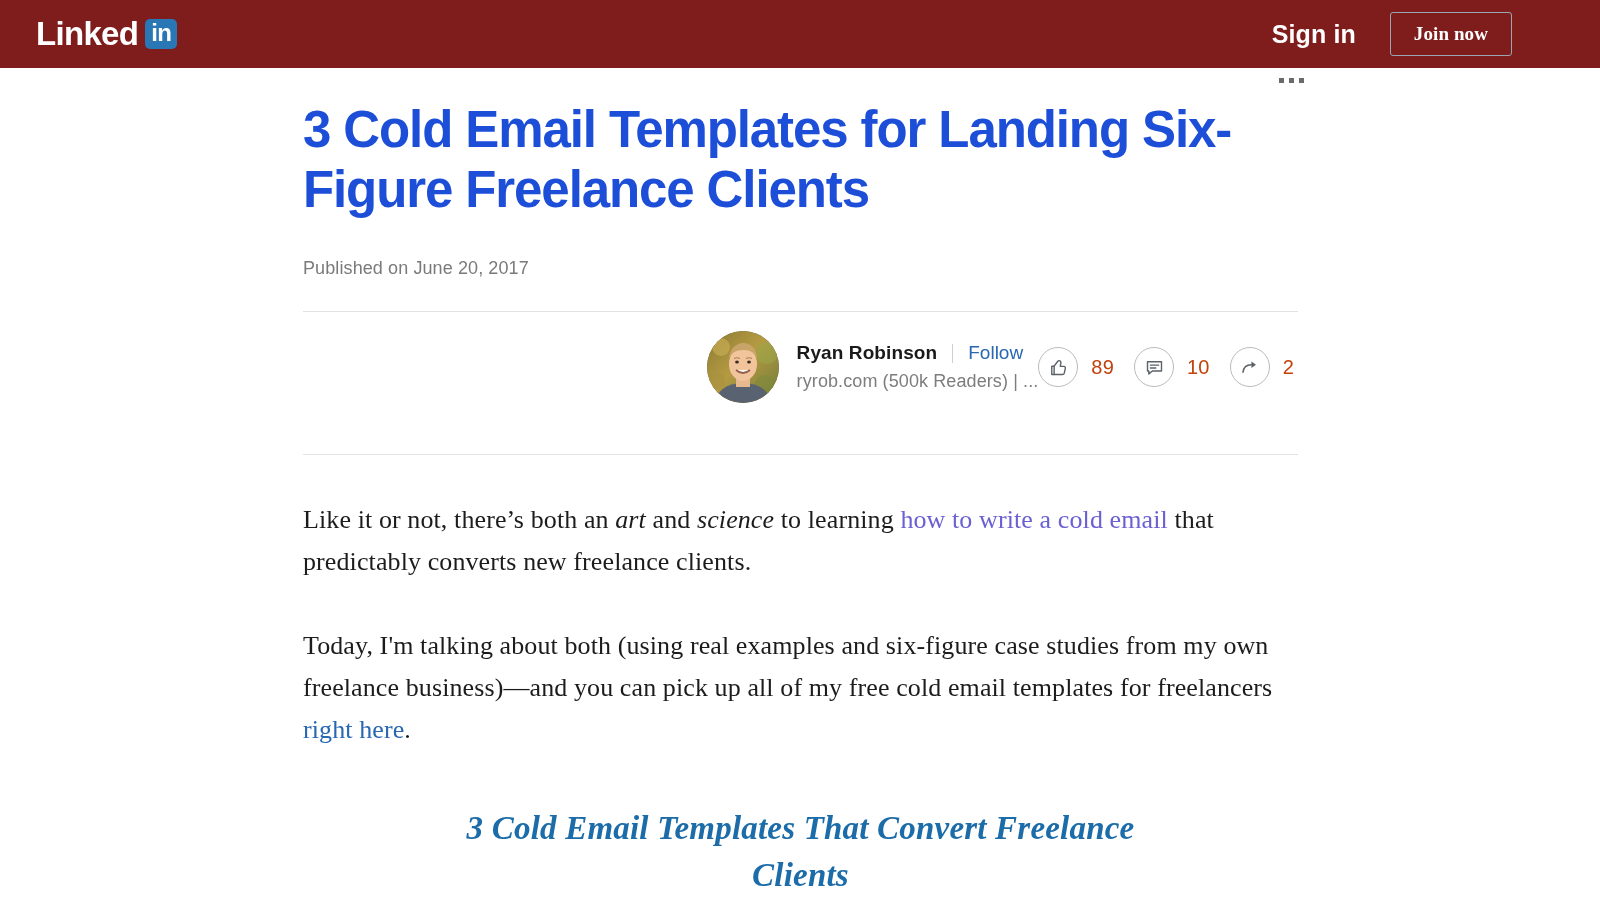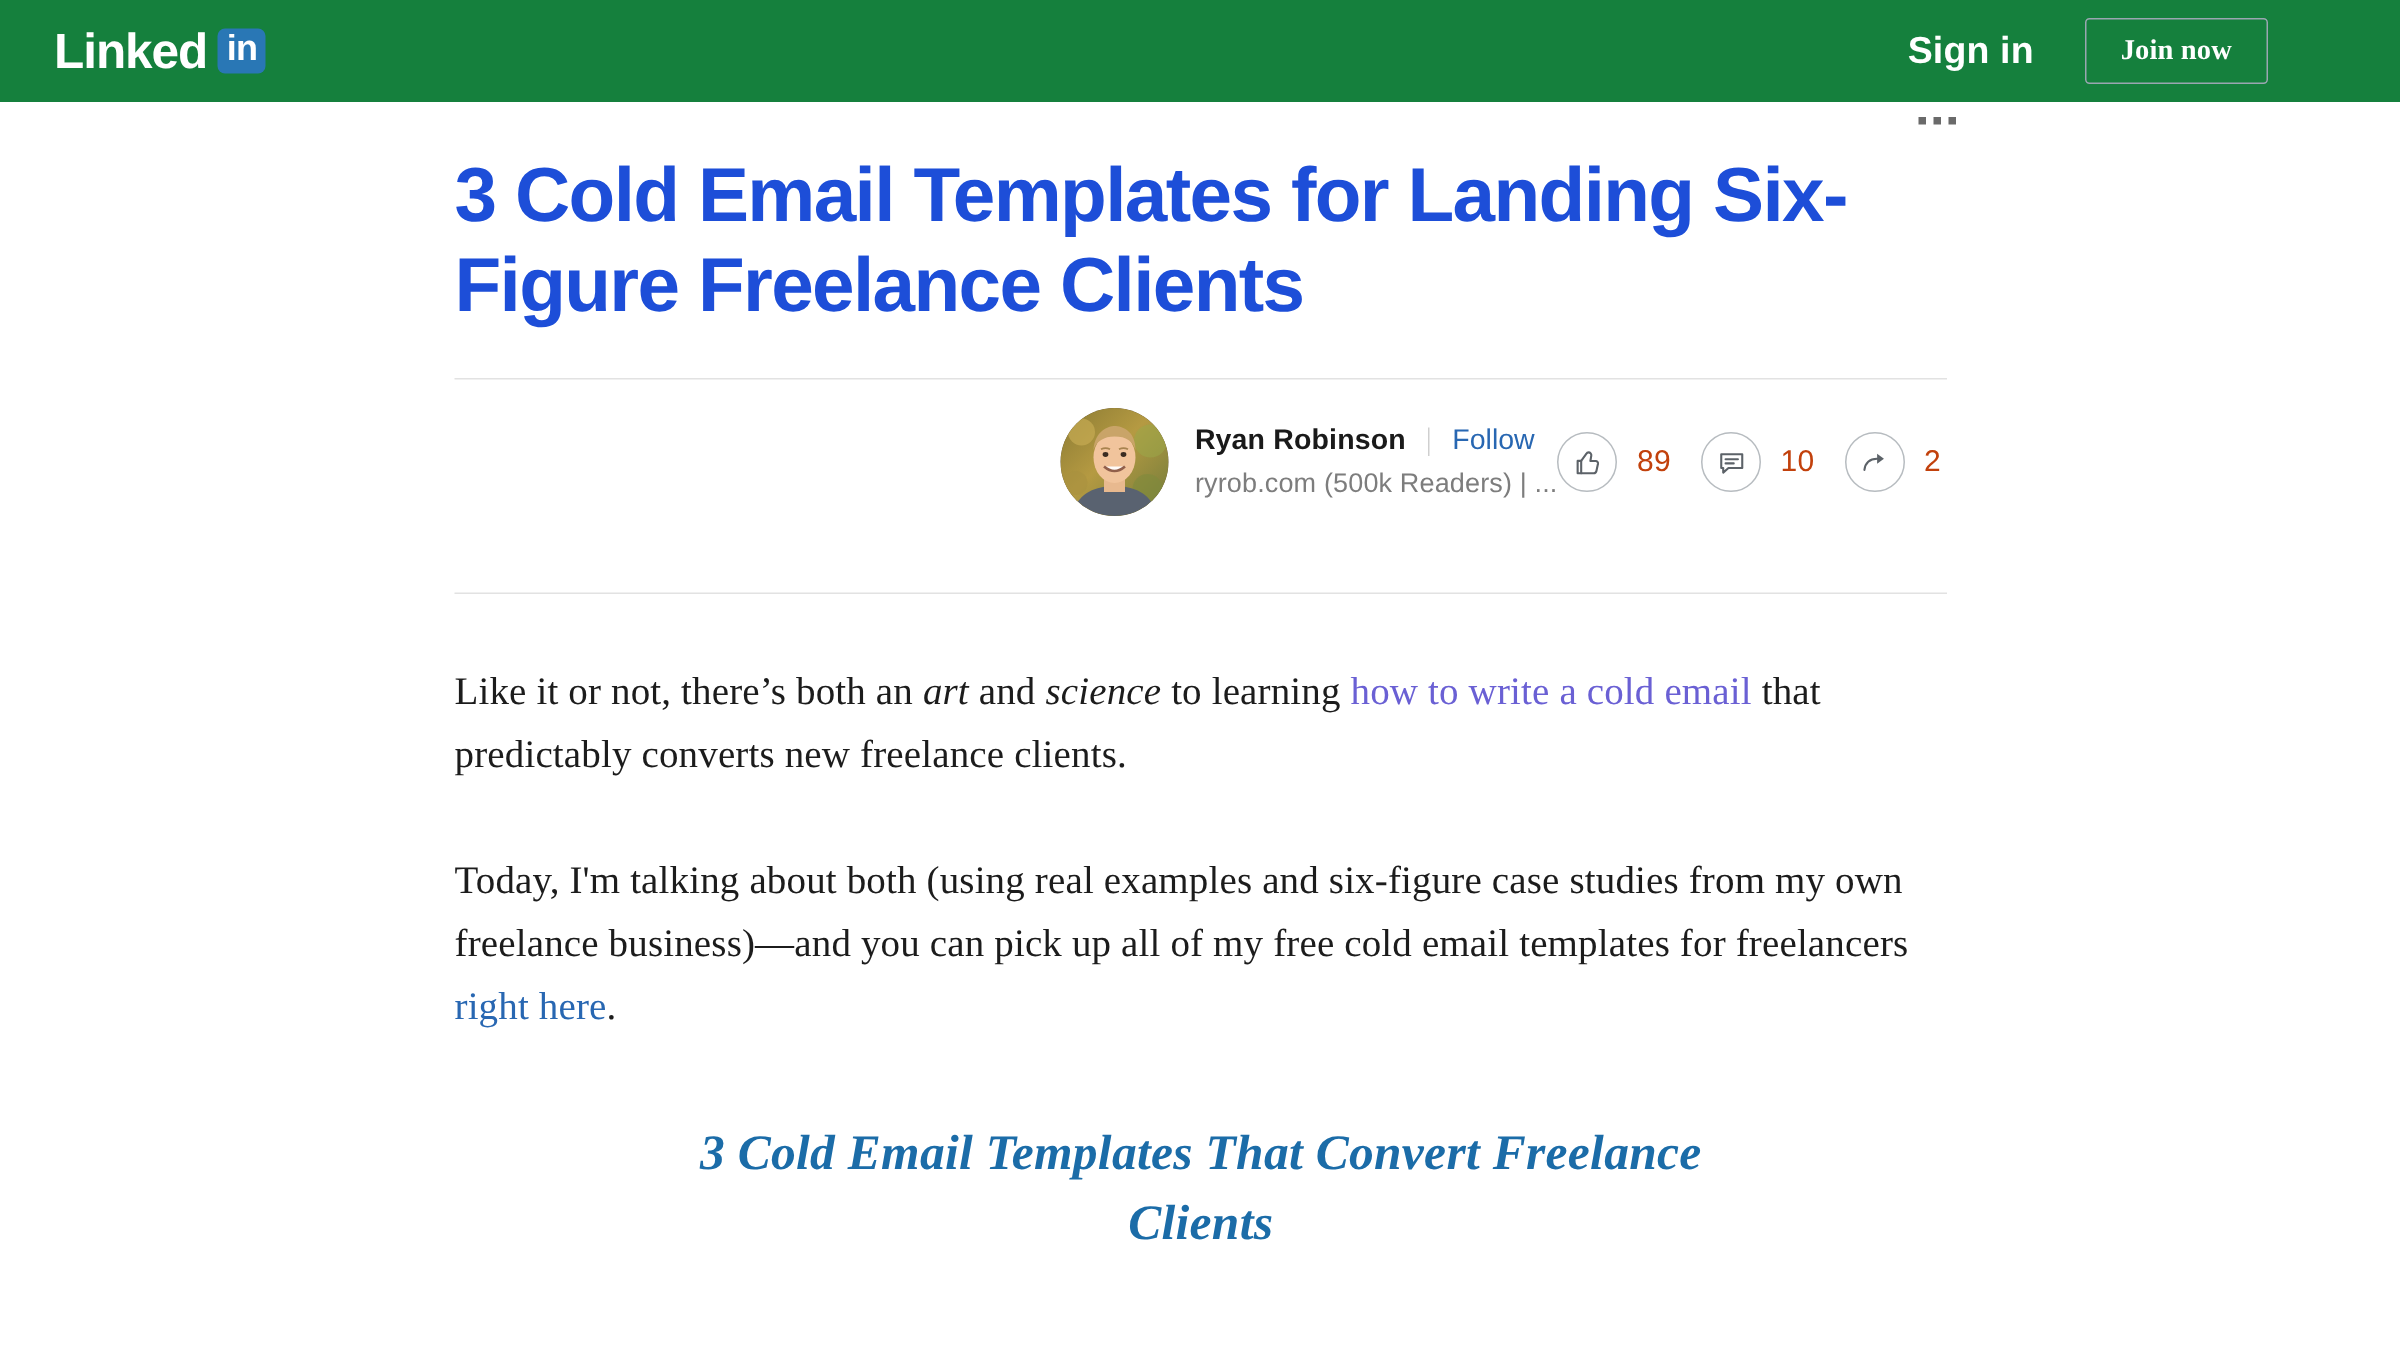--- a/index.html
+++ b/index.html
@@ -13,21 +13,21 @@
   }
 
   body {
     font-family: "Liberation Sans", sans-serif;
     -webkit-font-smoothing: antialiased;
   }
 
   
   .topnav {
     height: 68px;
-    background: #15803d;
+    background: #7f1d1d;
     display: flex;
     align-items: center;
     justify-content: space-between;
     padding: 0 88px 0 36px;
     position: relative;
   }
 
   .logo-wrap {
     display: flex;
     align-items: center;
@@ -272,20 +272,21 @@
   <div class="article">
 
     <div class="more-dots">
       <span></span>
       <span></span>
       <span></span>
     </div>
 
     <h1 class="article-title">3 Cold Email Templates for Landing Six-Figure Freelance Clients</h1>
 
+    <div class="published">Published on June 20, 2017</div>
 
     <div class="divider"></div>
 
     <div class="author-row">
 
       <div class="author-left">
 
         <div class="avatar">
           <svg width="72" height="72" viewBox="0 0 72 72" aria-hidden="true">
             <defs>

